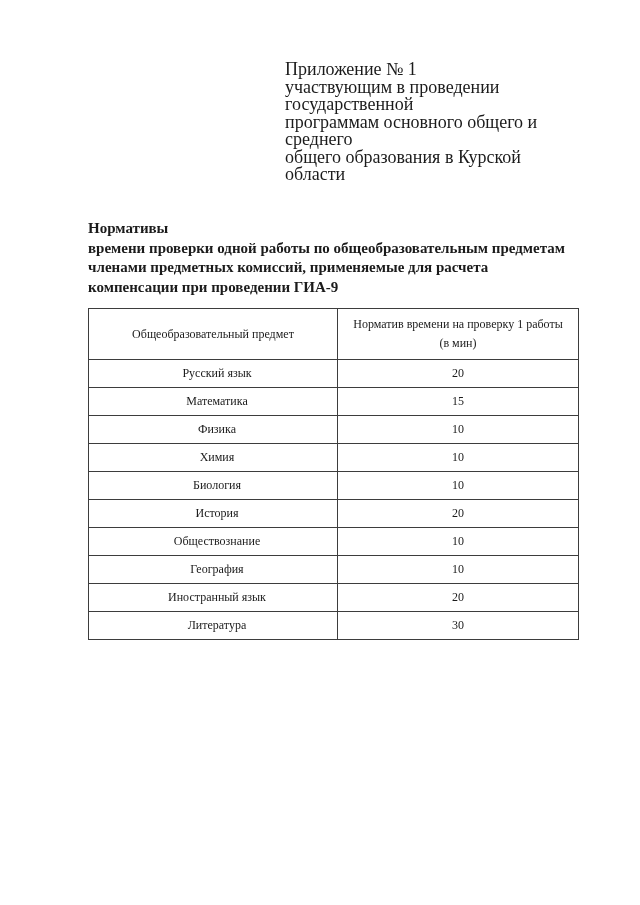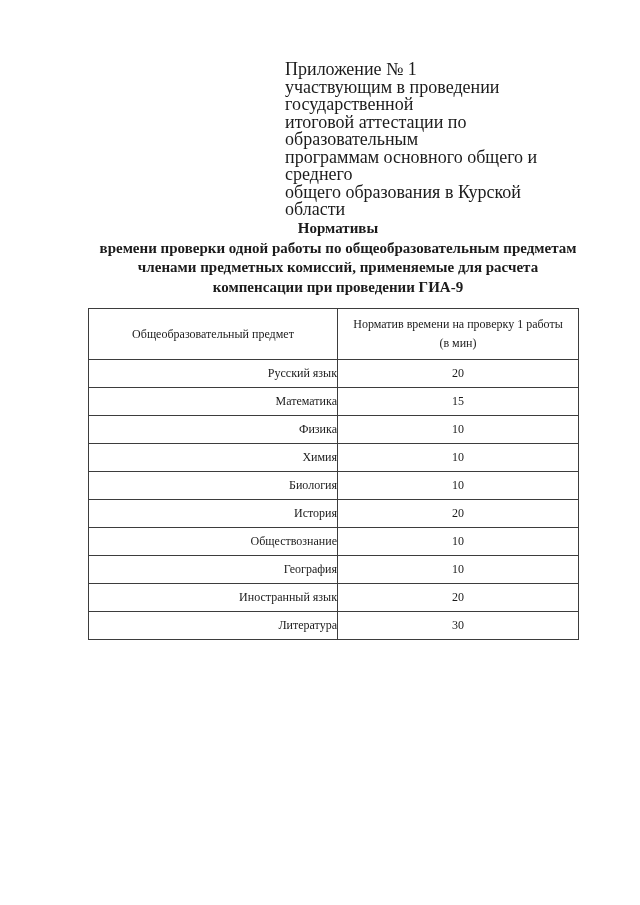--- a/index.html
+++ b/index.html
@@ -22,21 +22,21 @@
     width: 300px;
     font-size: 18px;
     line-height: 17.5px;
     text-align: left;
   }
   .doc-title {
     position: absolute;
     left: 88px;
     top: 219px;
     width: 500px;
-    text-align: center;
+    text-align: left;
     font-weight: bold;
     font-size: 15px;
     line-height: 19.5px;
   }
   table.standards {
     position: absolute;
     left: 88px;
     top: 308px;
     width: 490px;
     border-collapse: collapse;
@@ -55,34 +55,33 @@
     font-weight: normal;
     text-align: center;
     height: 46px;
     line-height: 19px;
     padding: 2px 14px;
   }
   table.standards td {
     height: 27px;
   }
   table.standards td.subject {
-    text-align: right;
+    text-align: center;
     padding-left: 8px;
   }
   table.standards td.value {
     text-align: center;
   }
 </style>
 </head>
 <body>
 
 <div class="appendix">
   <div>Приложение № 1</div>
   <div>участвующим в проведении государственной</div>
-  <div>итоговой аттестации по образовательным</div>
   <div>программам основного общего и среднего</div>
   <div>общего образования в Курской области</div>
 </div>
 
 <div class="doc-title">
   <div>Нормативы</div>
   <div>времени проверки одной работы по общеобразовательным предметам</div>
   <div>членами предметных комиссий, применяемые для расчета</div>
   <div>компенсации при проведении ГИА-9</div>
 </div>

